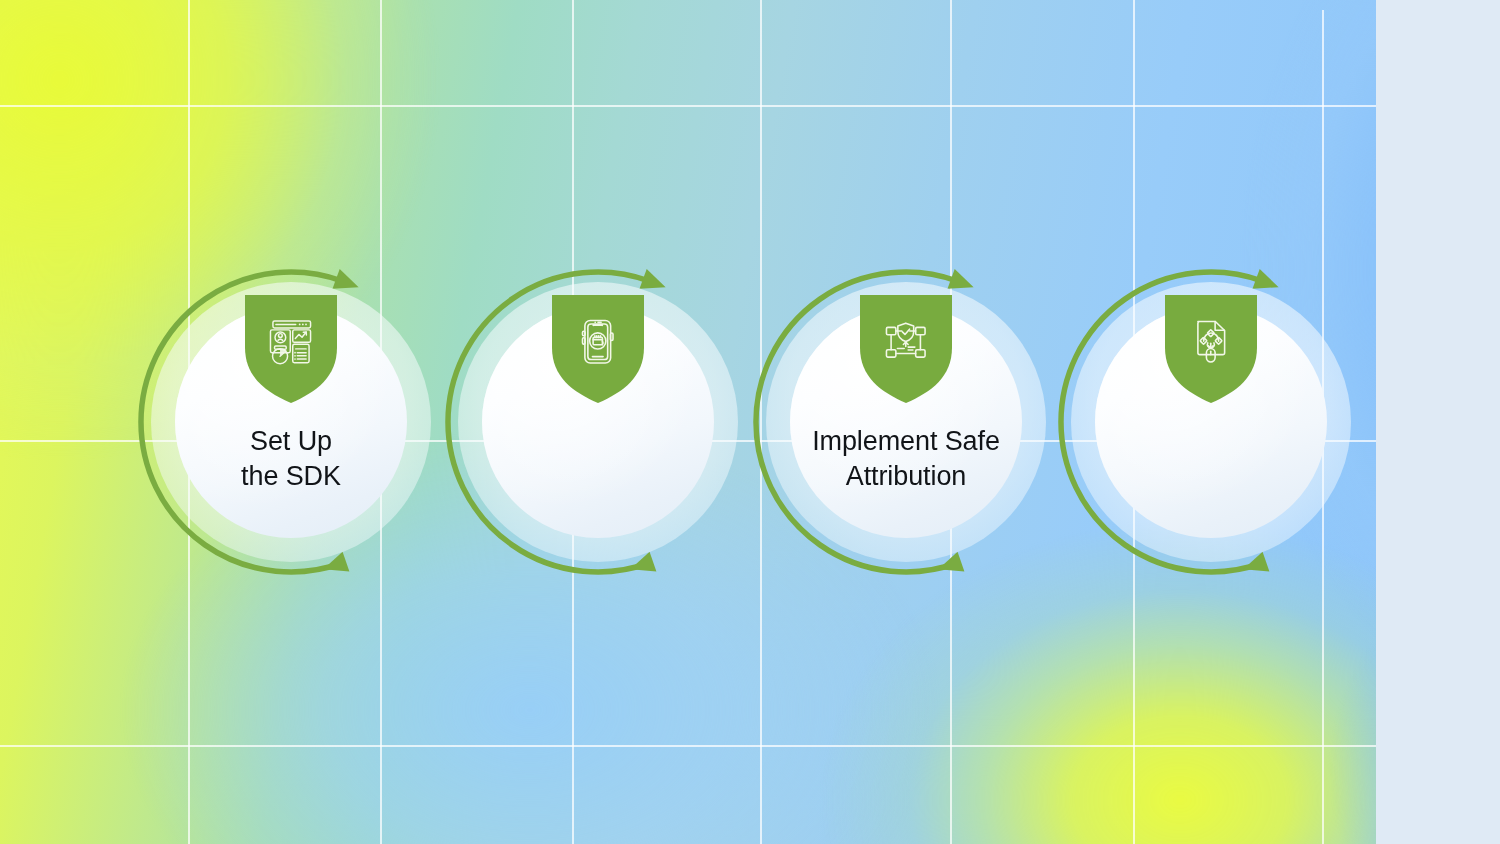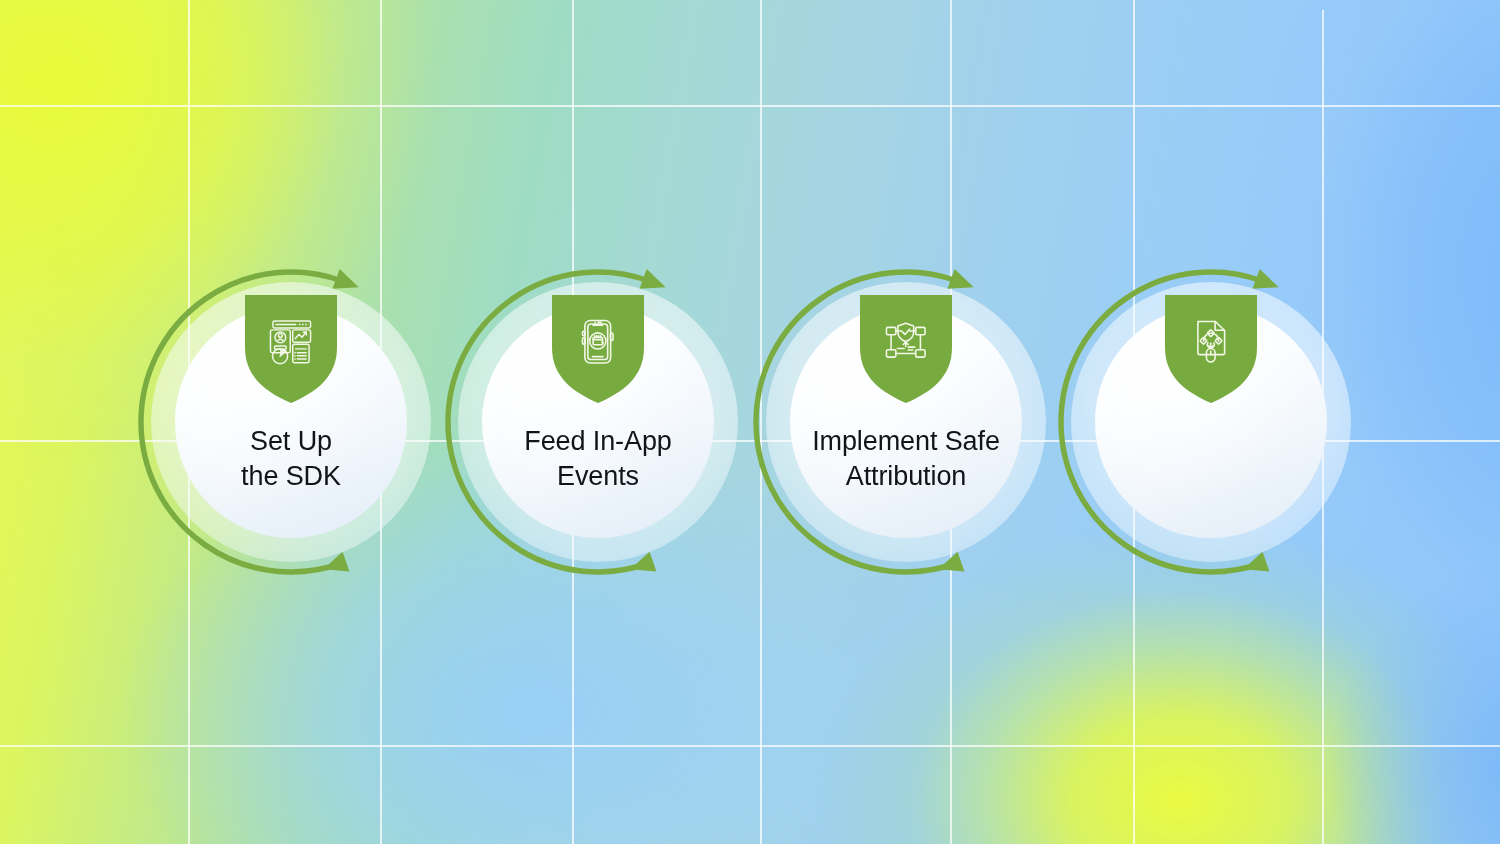--- a/index.html
+++ b/index.html
@@ -7,21 +7,21 @@
     margin: 0;
     padding: 0;
     background: #dfeaf5;
   }
   body {
     font-family: "Liberation Sans", sans-serif;
   }
 
   #stage {
     position: relative;
-    width: 1500px;
+    width: 1376px;
     height: 844px;
     overflow: hidden;
   }
 
   
   .bg-base {
     position: absolute;
     inset: 0;
     background: linear-gradient(100deg,
         #e9fa52 0%,
@@ -277,22 +277,20 @@
         <rect x="19.3" y="20.6" width="9.4" height="7.4" rx="1.1"></rect>
         <path d="M19.3 23.0 h9.4"></path>
         <line x1="21.1" y1="20.6" x2="21.1" y2="18.9"></line>
         <line x1="23.0" y1="20.6" x2="23.0" y2="18.9"></line>
         <line x1="24.9" y1="20.6" x2="24.9" y2="18.9"></line>
         <line x1="26.8" y1="20.6" x2="26.8" y2="18.9"></line>
         <path d="M28.7 24.4 a3.4 3.4 0 0 1 0 3.6"></path>
       </g>
       </g>
     </svg></div>
-    <div class="label">Feed In-App
-Events</div>
   </div>
 
   <div class="node" style="left: 766px; top: 282px;">
     <svg class="arc-svg" viewBox="0 0 332 332">
       <path class="arc-path" fill="none" stroke-width="5.5" stroke-linecap="round" d="M 217.30 306.95 A 150 150 0 1 1 217.30 25.05" stroke="#7aac41"></path>
       <polygon class="arrow-top" points="233.65,31.17 207.51,32.81 214.70,13.08" fill="#7aac41"></polygon>
       <polygon class="arrow-bottom" points="198.28,313.36 217.56,295.63 224.39,315.49" fill="#7aac41"></polygon>
     </svg>
     <div class="halo"></div>
     <div class="disc"></div>

